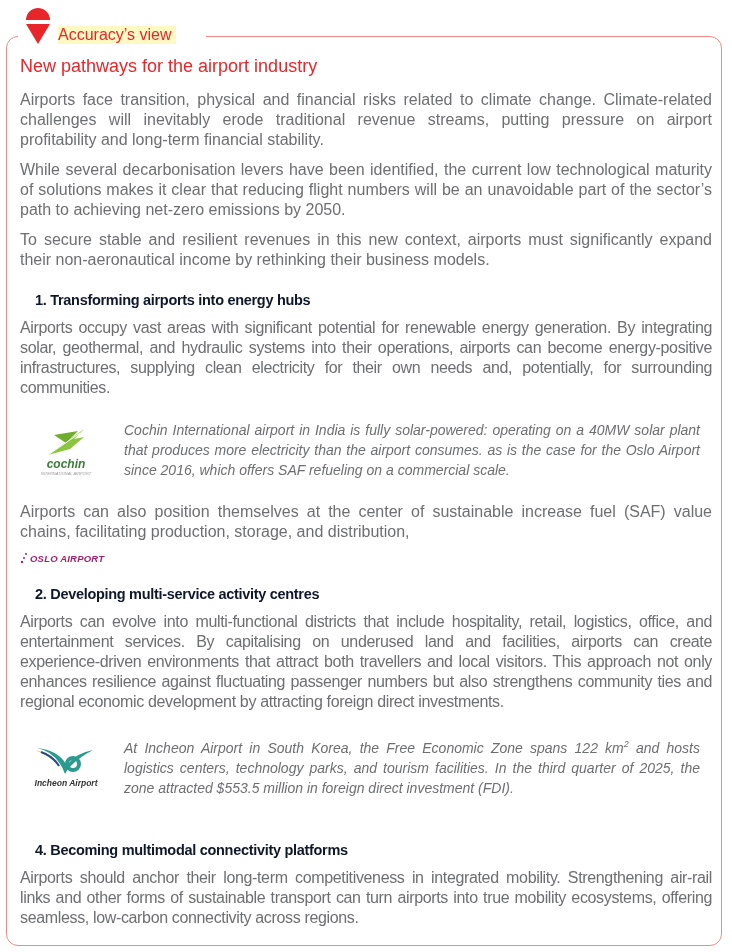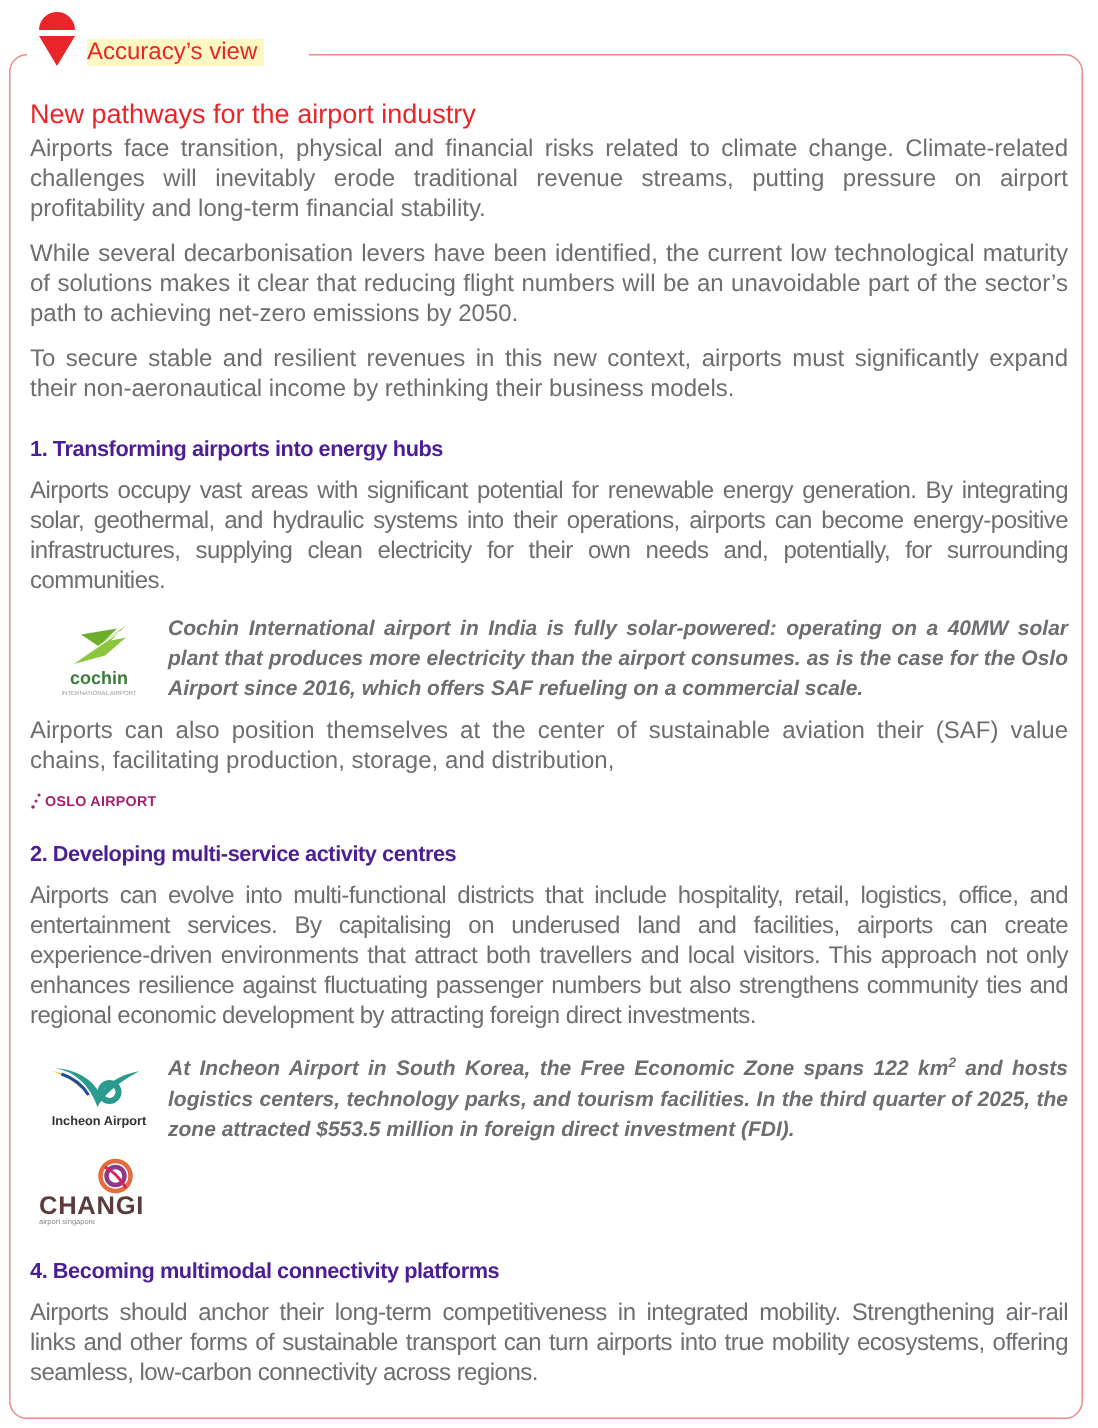--- a/index.html
+++ b/index.html
@@ -7,30 +7,30 @@
          font-family: "Liberation Sans", sans-serif; color: #6d6e71; }
 
   
   .frame { position: absolute; left: 6px; top: 36px; width: 716px; height: 910px;
            border: 1.5px solid #f08a8a; border-radius: 12px; box-sizing: border-box; }
   .frame-gap { position: absolute; left: 18px; top: 30px; width: 188px; height: 14px; background: #fff; }
 
   
   .pin { position: absolute; left: 25px; top: 4px; width: 26px; height: 40px; }
   .eyebrow { position: absolute; left: 58px; top: 26px; font-size: 16px; color: #e8262a; background:#fef9c3; padding-right: 4px; }
-  .title { position: absolute; left: 20px; top: 66px; font-size: 18px; color: #e8262a; margin: 0; font-weight: normal; }
+  .title { position: absolute; left: 20px; top: 56px; font-size: 18px; color: #e8262a; margin: 0; font-weight: normal; }
 
   .content { position: absolute; left: 20px; top: 90px; width: 692px; }
   p.body { margin: 0 0 10px 0; font-size: 16px; line-height: 20px; text-align: justify; color: #6d6e71; }
   p.body.condensed { letter-spacing: -0.35px; }
-  h3.section { margin: 22px 0 10px 0; font-size: 14.5px; font-weight: bold; color: #4c1d95; letter-spacing: -0.3px; }
+  h3.section { margin: 22px 0 10px 15px; font-size: 14.5px; font-weight: bold; color: #0f172a; letter-spacing: -0.3px; }
 
   .case { display: flex; align-items: center; margin: 0 0 10px 0; }
-  .case .logo { flex: 0 0 92px; display: flex; flex-direction: column; align-items: center; justify-content: center; }
-  .case p { margin: 0; font-size: 14px; line-height: 20px; font-style: italic; text-align: justify; color: #6d6e71; flex: 1; font-weight: bold; }
+  .case .logo { flex: 0 0 92px; display: flex; flex-direction: column; align-items: center; justify-content: center; font-style: italic; }
+  .case p { margin: 12px; font-size: 14px; line-height: 20px; font-style: italic; text-align: justify; color: #6d6e71; flex: 1; }
   .case.inline { align-items: center; }
   .case.inline .logo { flex: 0 0 90px; flex-direction: row; justify-content: flex-start; }
 
   .logo-text-cochin { font-size: 12px; font-weight: bold; color: #3a7d3a; margin-top: -2px; }
   .logo-sub { font-size: 4px; color: #999; }
   .logo-text-oslo { font-size: 9.5px; font-weight: bold; color: #a3216c; letter-spacing: 0.2px; margin-left: 2px; }
   .logo-text-incheon { font-size: 8.5px; font-weight: bold; color: #333; text-align: right; }
   .logo-text-changi { font-size: 17px; font-weight: bold; color: #5b3b3b; letter-spacing: 0.5px; line-height: 16px; }
   .logo-text-changi-sub { font-size: 5px; color: #888; }
 </style>
@@ -61,21 +61,21 @@
         <path d="M4 30 L40 4 L30 14 L40 12 L26 24 Z" fill="#8cc63f"></path>
         <path d="M10 10 L34 6 L22 18 Z" fill="#6fae2d"></path>
         <line x1="4" y1="30" x2="36" y2="8" stroke="#fff" stroke-width="1"></line>
       </svg>
       <span class="logo-text-cochin">cochin</span>
       <span class="logo-sub">INTERNATIONAL AIRPORT</span>
     </div>
     <p>Cochin International airport in India is fully solar-powered: operating on a 40MW solar plant that produces more electricity than the airport consumes. as is the case for the Oslo Airport since 2016, which offers SAF refueling on a commercial scale.</p>
   </div>
 
-  <p class="body">Airports can also position themselves at the center of sustainable aviation their (SAF) value chains, facilitating production, storage, and distribution,</p>
+  <p class="body">Airports can also position themselves at the center of sustainable increase fuel (SAF) value chains, facilitating production, storage, and distribution,</p>
 
   <div class="case inline">
     <div class="logo">
       <svg width="8" height="12" viewBox="0 0 8 12">
         <circle cx="2" cy="10" r="1.2" fill="#a3216c"></circle>
         <circle cx="4" cy="6" r="1" fill="#a3216c"></circle>
         <circle cx="6" cy="2" r="1" fill="#a3216c"></circle>
       </svg>
       <span class="logo-text-oslo">OSLO AIRPORT</span>
     </div>
@@ -92,27 +92,18 @@
         <path d="M4 4 Q24 8 32 30 Q38 18 60 6 Q40 10 34 22 Q26 6 4 4 Z" fill="#2b9a8f"></path>
         <circle cx="40" cy="20" r="6" fill="none" stroke="#2b9a8f" stroke-width="4"></circle>
         <path d="M8 8 Q20 12 26 22" stroke="#1d4e9a" stroke-width="2" fill="none"></path>
       </svg>
       <span class="logo-text-incheon">Incheon Airport</span>
     </div>
     <p><span>At Incheon Airport in South Korea, the Free Economic Zone spans 122 km</span><sup style="font-size:9px;">2</sup><span> and hosts logistics centers, technology parks, and tourism facilities. In the third quarter of 2025, the zone attracted $553.5 million in foreign direct investment (FDI).</span></p>
   </div>
 
   <div class="case">
-    <div class="logo" style="align-items:flex-start; padding-left:6px;">
-      <svg width="26" height="24" viewBox="0 0 26 24" style="margin-left:38px;">
-        <circle cx="13" cy="12" r="10" fill="none" stroke="#e46b3a" stroke-width="3"></circle>
-        <circle cx="13" cy="12" r="6" fill="none" stroke="#8e3a8c" stroke-width="3"></circle>
-        <path d="M6 6 Q14 10 20 20" stroke="#d8245d" stroke-width="2" fill="none"></path>
-      </svg>
-      <span class="logo-text-changi">CHANGI</span>
-      <span class="logo-text-changi-sub">airport singapore</span>
-    </div>
   </div>
 
   <h3 class="section">4. Becoming multimodal connectivity platforms</h3>
   <p class="body condensed">Airports should anchor their long-term competitiveness in integrated mobility. Strengthening air-rail links and other forms of sustainable transport can turn airports into true mobility ecosystems, offering seamless, low-carbon connectivity across regions.</p>
 
 </div>
 
 </body></html>

